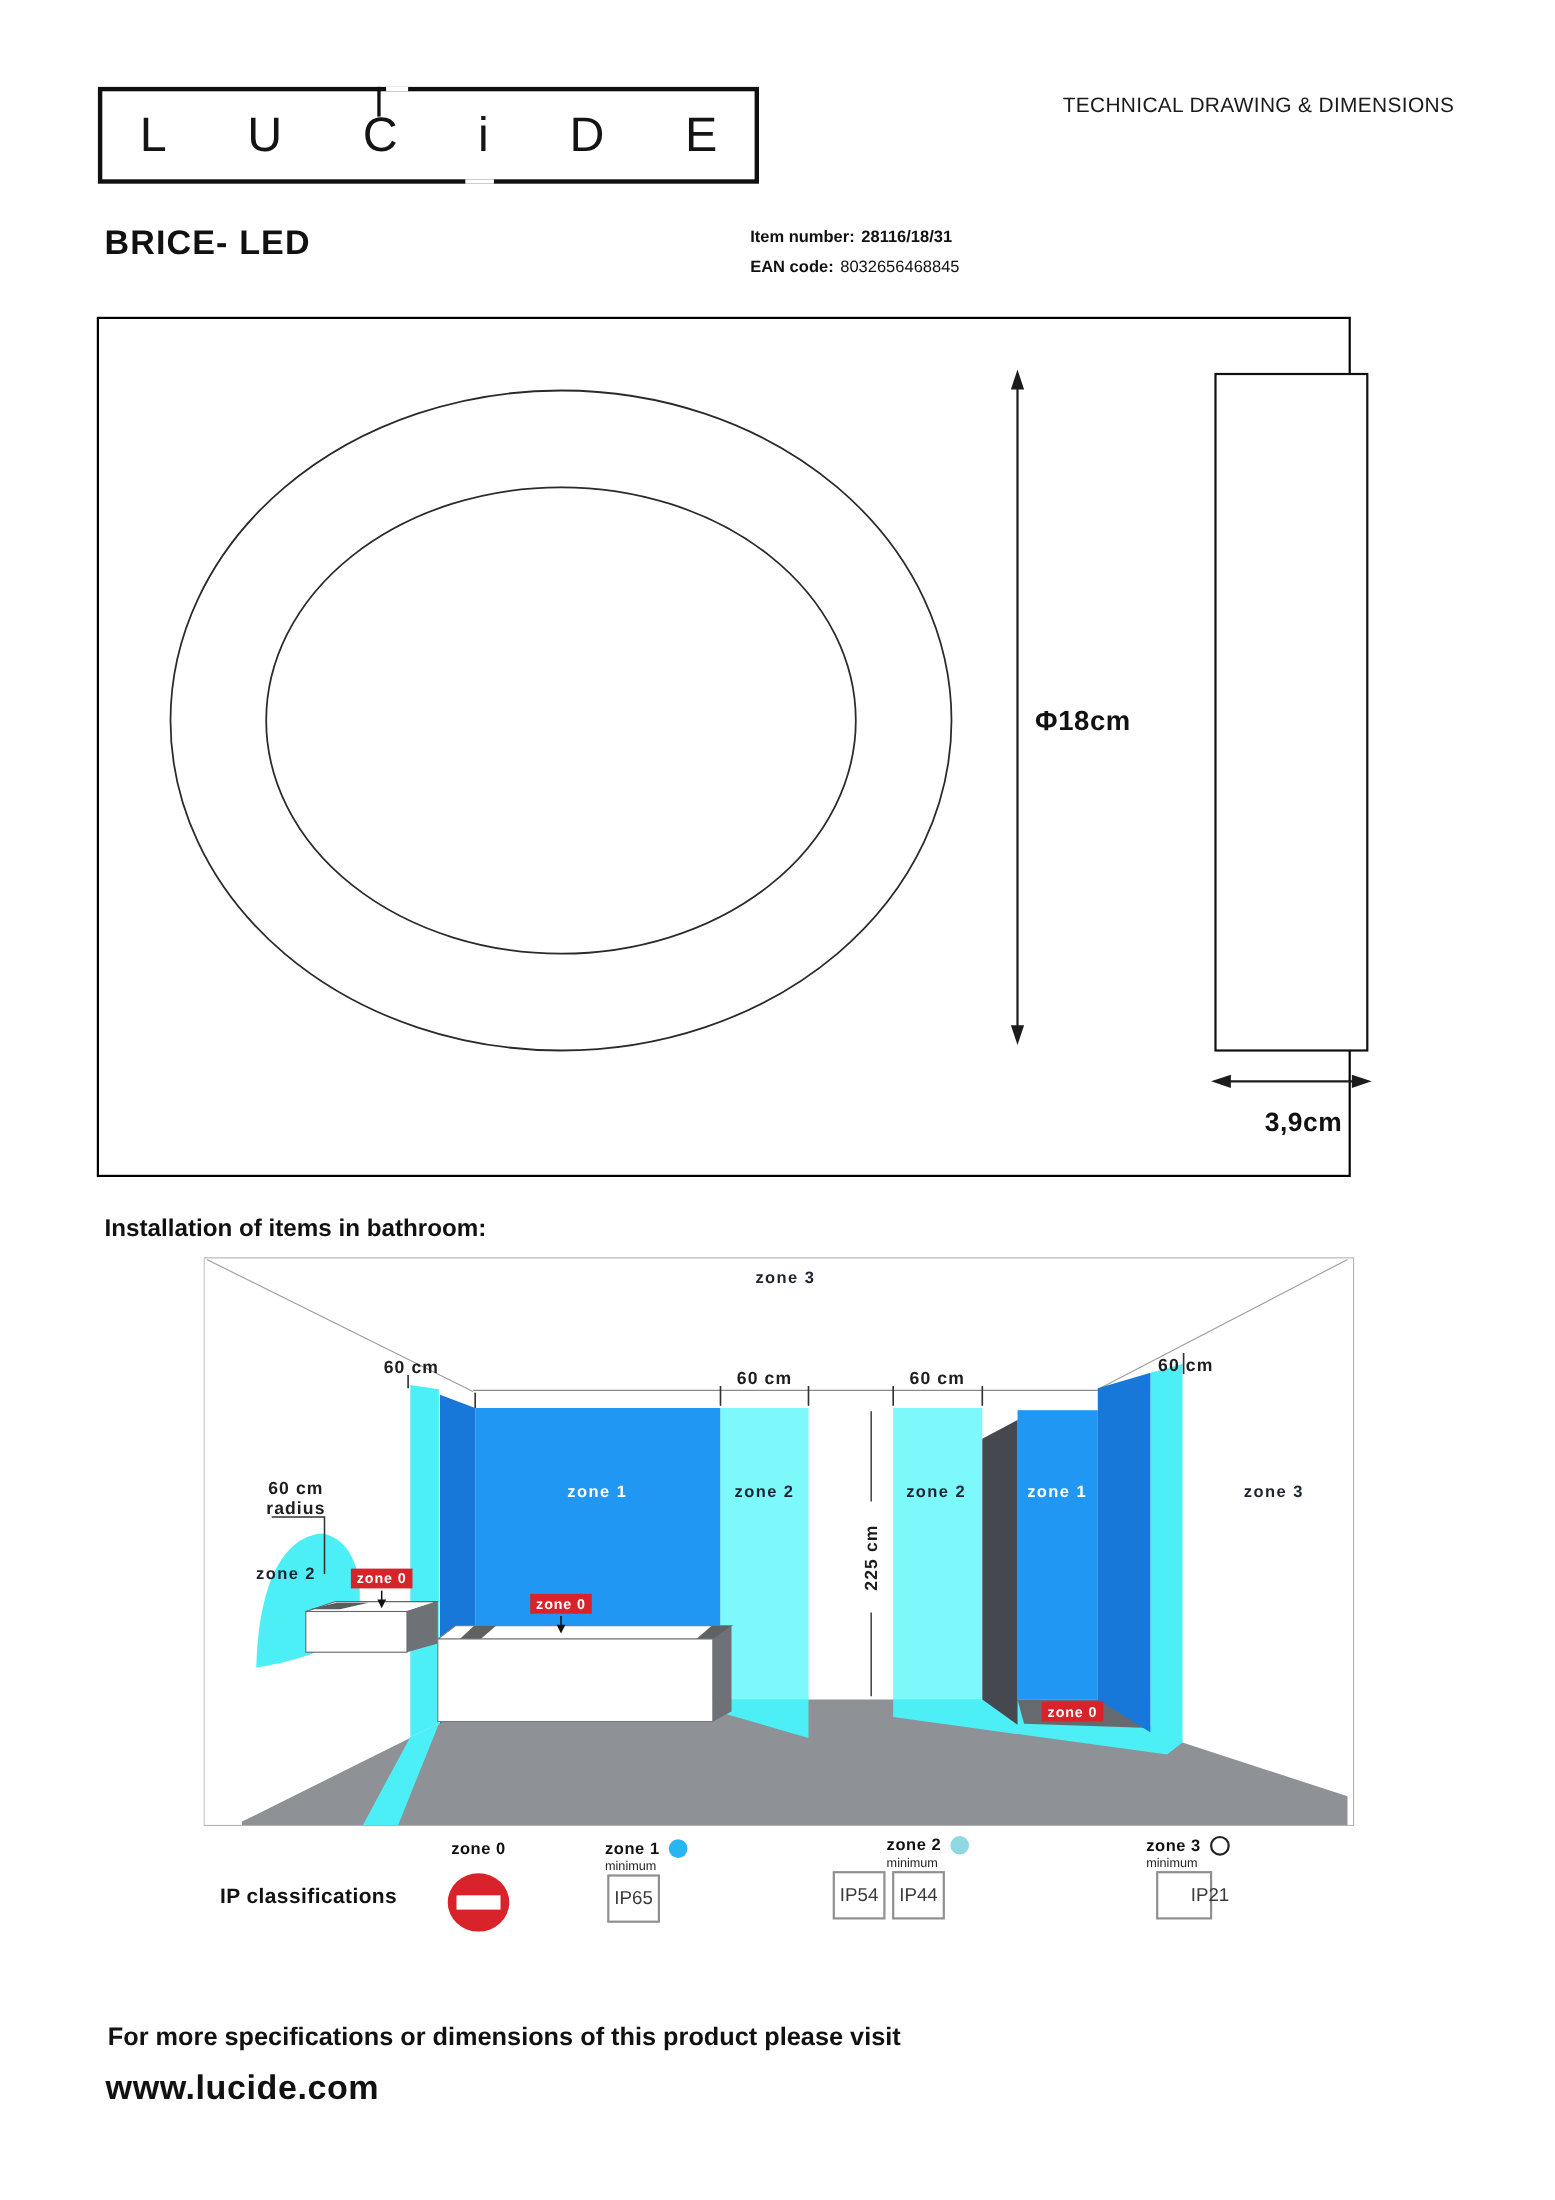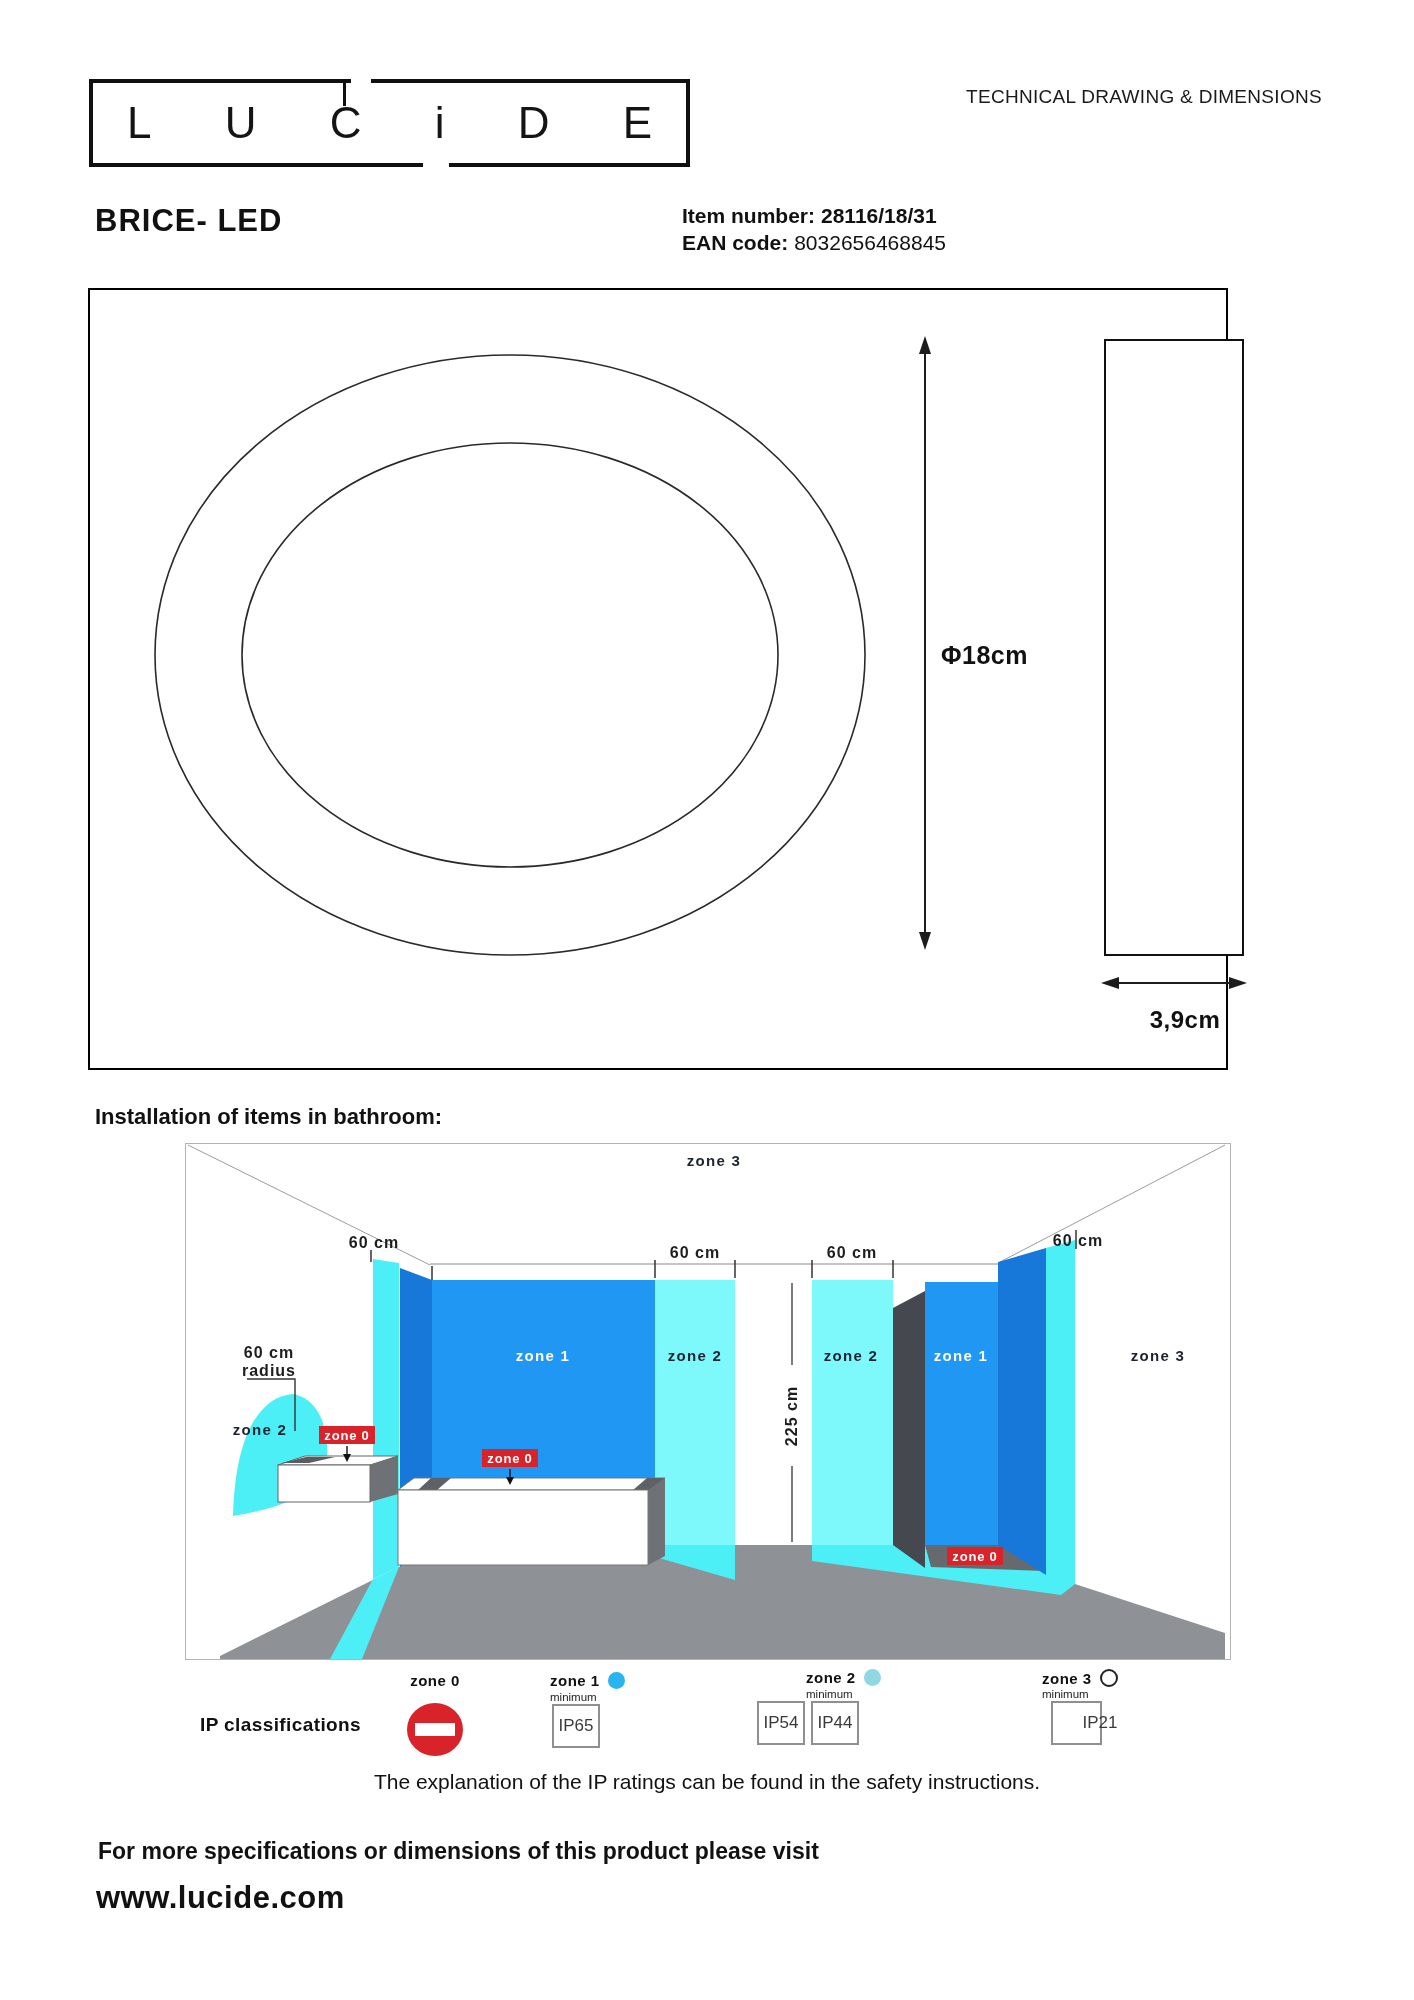--- a/index.html
+++ b/index.html
@@ -10,21 +10,21 @@
   
   .logo-box{left:89px;top:79px;width:525px;height:80px;border:4px solid #101010;
             display:flex;align-items:center;justify-content:space-between;
             padding:0 34px;box-sizing:content-box;}
   .logo-letter{font-size:44px;font-weight:400;color:#141414;line-height:1;}
   .logo-stem{left:250px;top:-4px;width:3px;height:27px;background:#101010;}
   .logo-gap-top{left:258px;top:-4px;width:20px;height:4px;background:#ffffff;}
   .logo-gap-bottom{left:330px;bottom:-4px;width:26px;height:4px;background:#ffffff;}
   .doc-type{right:92px;top:86px;font-size:19px;letter-spacing:.3px;color:#1a1a1a;text-align:right;}
   .product-name{left:95px;top:203px;font-size:31px;font-weight:700;letter-spacing:1px;}
-  .item-block{left:682px;top:202px;font-size:21px;line-height:27px;}
+  .item-block{left:682px;top:202px;font-size:15px;line-height:27px;}
   .item-block .lbl{font-weight:700;}
   .item-block .val{margin-left:6px;}
   .item-block .val.bold{font-weight:700;}
 
   
   .drawing-box{left:88px;top:288px;width:1140px;height:782px;border:2px solid #000;box-sizing:border-box;}
 
   
   .bath-title{left:95px;top:1104px;font-size:22px;font-weight:700;}
   .bath-svg{left:185px;top:1128px;}
@@ -222,18 +222,17 @@
   <div class="abs ip-box" style="left:757px;top:1701px;">IP54</div>
   <div class="abs ip-box" style="left:811px;top:1701px;">IP44</div>
 
   <div class="abs lg-row" style="left:1042px;top:1669px;">
     <span class="lg-zone">zone 3</span>
     <span class="lg-ring"></span>
   </div>
   <div class="abs lg-min" style="left:1042px;top:1688px;">minimum</div>
   <div class="abs ip-box" style="left:1051px;top:1701px;padding-left:47px;">IP21</div>
 
-  <div class="abs note-line">The explanation of the IP ratings can be found in the safety instructions.</div>
 
   <div class="abs footer-1">For more specifications or dimensions of this product please visit</div>
   <div class="abs footer-2">www.lucide.com</div>
 
 </div>
 
 </body></html>

